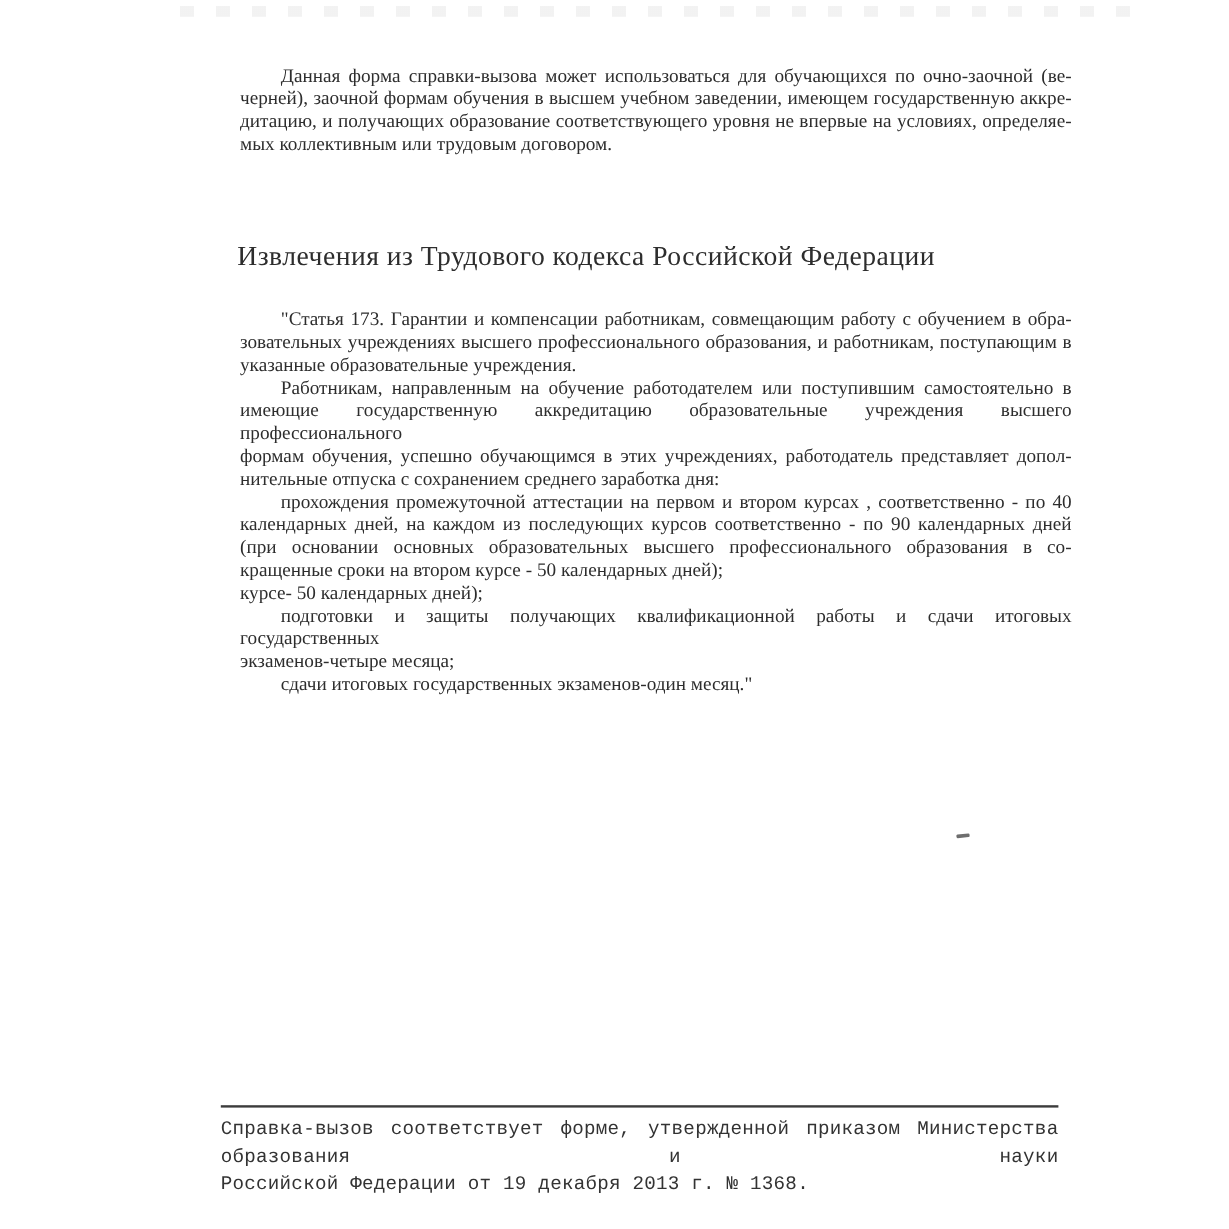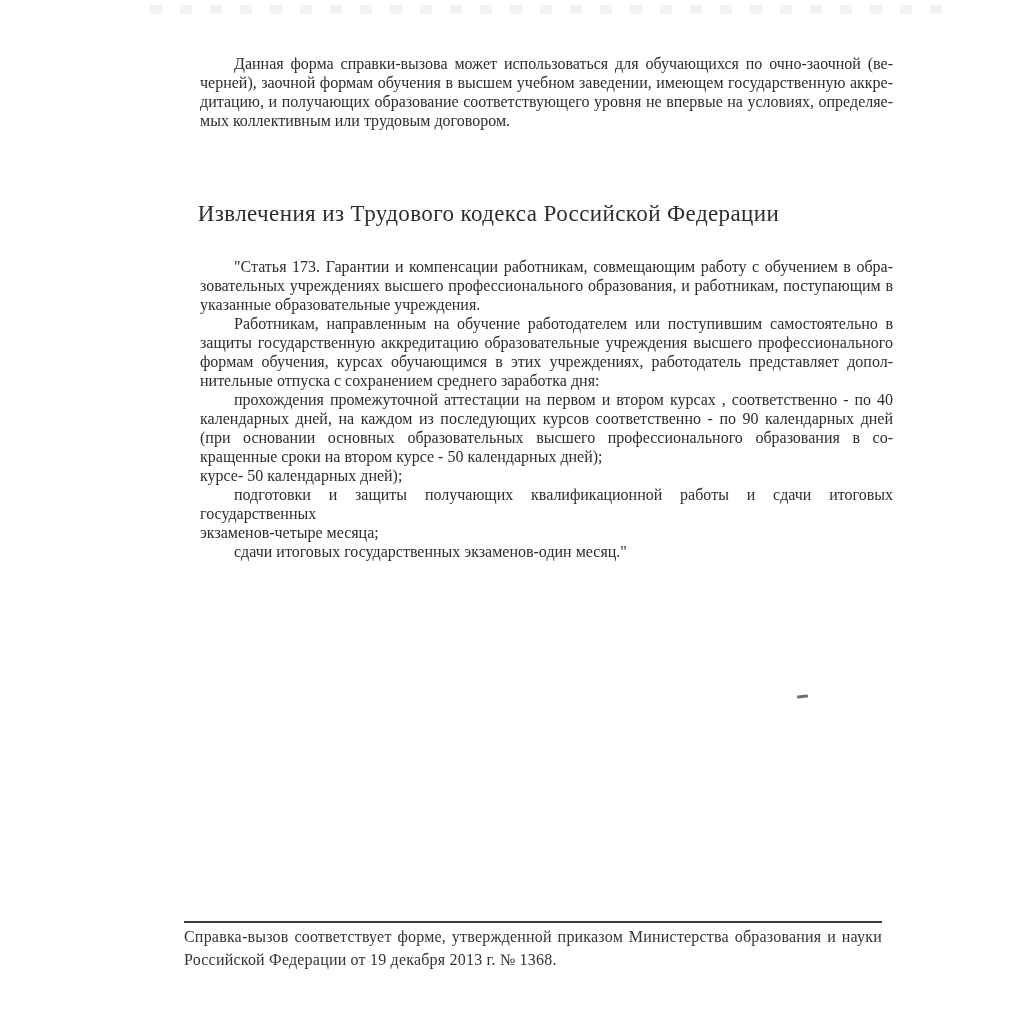--- a/index.html
+++ b/index.html
@@ -27,22 +27,22 @@
   .heading{
     font-size:23px;line-height:24px;letter-spacing:.4px;
     text-align:center;position:relative;left:-58px;
     margin-top:72px;color:var(--ink,#2d2d2d);
   }
   [data-name="article-173-title"]{margin-top:31px;}
   [data-name="study-leave-paragraph"]{}
   .footer{
     position:absolute;left:184px;top:921px;width:698px;
     border-top:2px solid var(--rule,#3c3c3c);
-    padding-top:2px;
-    font-family:Liberation Serif, serif;
+    padding-top:7px;
+    font-family:Liberation Mono, monospace;
     font-size:16px;line-height:23px;letter-spacing:.2px;
     color:var(--footer-ink,#333333);
   }
   
   .speck{
     position:absolute;left:797px;top:695px;width:11px;height:3px;
     background:#4a4a4a;opacity:.8;transform:rotate(-6deg);border-radius:1px;
   }
 </style>
 </head>
@@ -58,22 +58,22 @@
         <div class="line last" data-name="text-line">мых коллективным или трудовым договором.</div>
       </div>
       <div class="heading" data-name="document-heading">Извлечения из Трудового кодекса Российской Федерации</div>
       <div class="para" data-name="article-173-title">
         <div class="line indent" data-name="text-line">"Статья 173. Гарантии и компенсации работникам, совмещающим работу с обучением в обра-</div>
         <div class="line" data-name="text-line">зовательных учреждениях высшего профессионального образования, и работникам, поступающим в</div>
         <div class="line last" data-name="text-line">указанные образовательные учреждения.</div>
       </div>
       <div class="para" data-name="study-leave-paragraph">
         <div class="line indent" data-name="text-line">Работникам, направленным на обучение работодателем или поступившим самостоятельно в</div>
-        <div class="line" data-name="text-line">защиты государственную аккредитацию образовательные учреждения высшего профессионального</div>
-        <div class="line" data-name="text-line">формам обучения, курсах обучающимся в этих учреждениях, работодатель представляет допол-</div>
+        <div class="line" data-name="text-line">имеющие государственную аккредитацию образовательные учреждения высшего профессионального</div>
+        <div class="line" data-name="text-line">формам обучения, успешно обучающимся в этих учреждениях, работодатель представляет допол-</div>
         <div class="line last" data-name="text-line">нительные отпуска с сохранением среднего заработка дня:</div>
       </div>
       <div class="para" data-name="interim-attestation-item">
         <div class="line indent" data-name="text-line">прохождения промежуточной аттестации на первом и втором курсах , соответственно - по 40</div>
         <div class="line" data-name="text-line">календарных дней, на каждом из последующих курсов соответственно - по 90 календарных дней</div>
         <div class="line" data-name="text-line">(при основании основных образовательных высшего профессионального образования в со-</div>
         <div class="line last" data-name="text-line">кращенные сроки на втором курсе - 50 календарных дней);</div>
       </div>
       <div class="para" data-name="course-days-line">
         <div class="line last" data-name="text-line">курсе- 50 календарных дней);</div>

